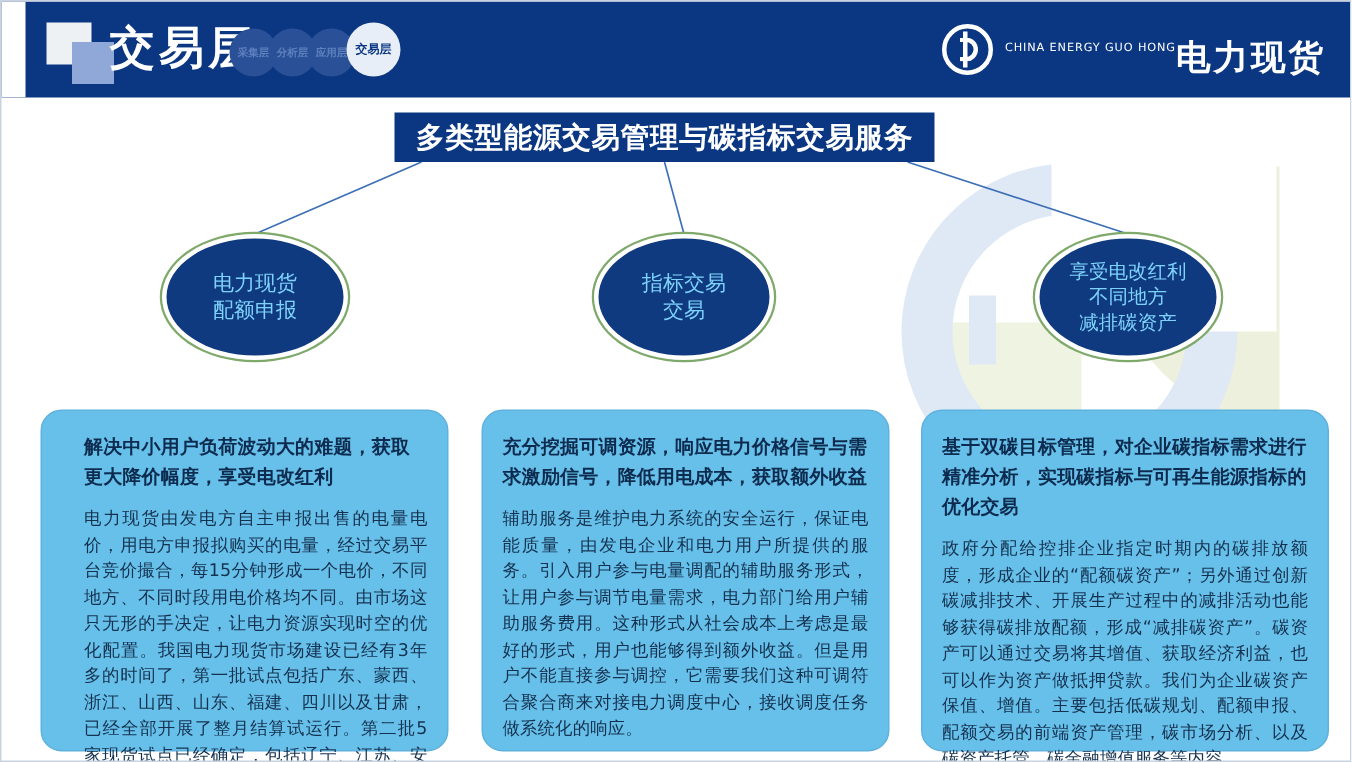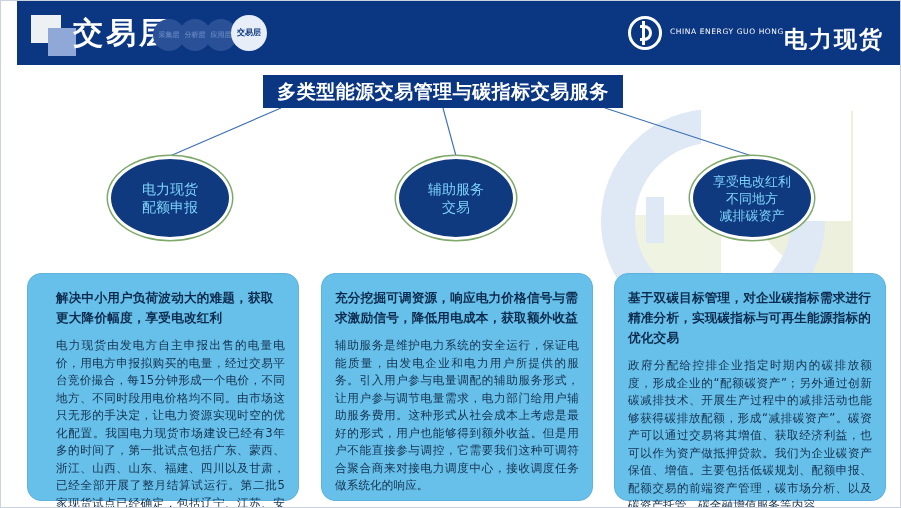--- a/index.html
+++ b/index.html
@@ -348,21 +348,21 @@
 
   <div class="node" id="node-1">
     <div>
       <div>电力现货</div>
       <div>配额申报</div>
     </div>
   </div>
 
   <div class="node" id="node-2">
     <div>
-      <div>辅助服务</div>
+      <div>指标交易</div>
       <div>交易</div>
     </div>
   </div>
 
   <div class="node" id="node-3">
     <div>
       <div>享受电改红利</div>
       <div>不同地方</div>
       <div>减排碳资产</div>
     </div>

